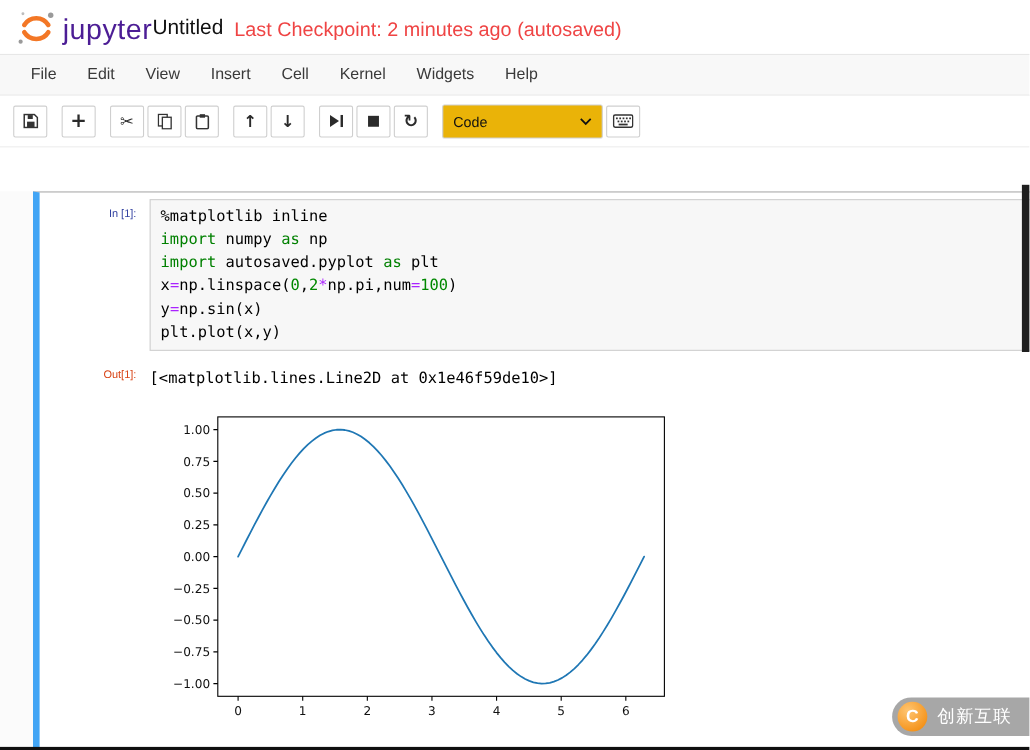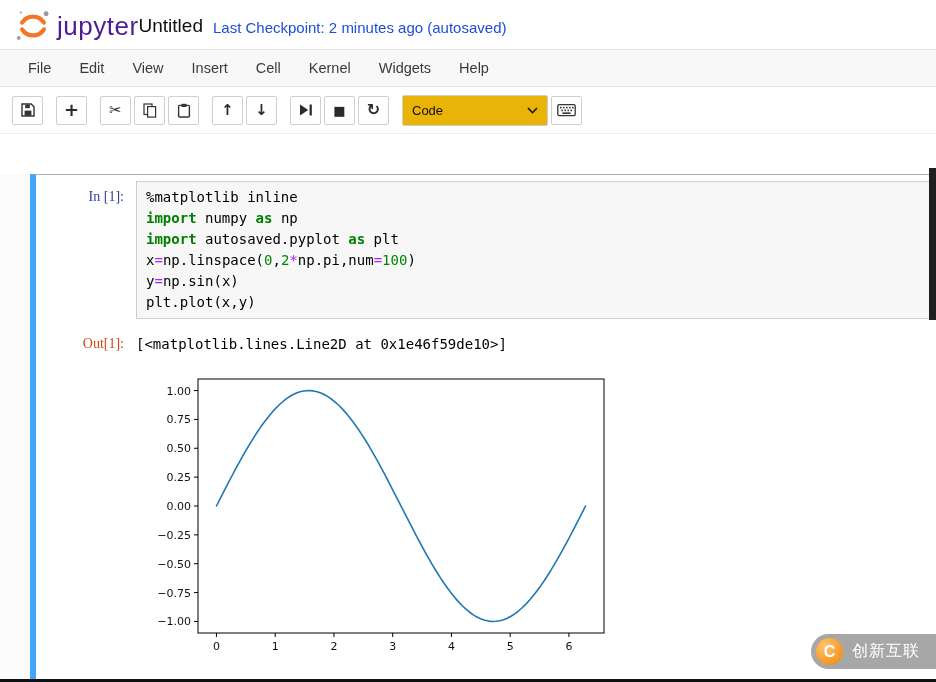--- a/index.html
+++ b/index.html
@@ -4,45 +4,45 @@
 <style>
   html,body{margin:0;padding:0;}
   body{font-family:"Liberation Sans",sans-serif;background:#fff;}
   .app{position:relative;width:936px;height:682px;overflow:hidden;background:#fff;}
 
   
   .header{display:flex;align-items:center;height:47px;padding:2px 14px 0 14px;background:#fff;}
   .logo{display:flex;align-items:center;cursor:pointer;}
   .logo-text{font-size:26px;color:#4c1d95;letter-spacing:.5px;margin-left:5px;margin-top:2px;}
   .nb-title{font-size:19px;color:#111;cursor:pointer;}
-  .checkpoint{font-size:15px;color:#1d4ed8;margin-left:10px;margin-top:3px;}
+  .checkpoint{font-size:18px;color:#ef4444;margin-left:10px;margin-top:3px;}
 
   
   .menubar{display:flex;align-items:center;height:36px;background:#f8f8f8;border-top:1px solid #e7e7e7;border-bottom:1px solid #e7e7e7;padding:0 16px;}
   .menu-item{font-size:14.5px;color:#3a3a3a;padding:8px 14px;cursor:pointer;}
   .menu-item:first-child{padding-left:12px;text-align:right;}
 
   
   .toolbar{display:flex;align-items:center;height:46px;background:#fff;border-bottom:1px solid #ededed;padding:0 12px;}
   .tb-btn{min-width:31px;height:29px;background:#fff;border:1px solid #cfcfcf;border-radius:2px;margin-right:3px;display:inline-flex;align-items:center;justify-content:center;font-size:14px;color:#2b2b2b;padding:0 5px;cursor:pointer;font-family:"DejaVu Sans",sans-serif;}
   .grp{margin-right:13px;}
   .glyph{font-size:15px;line-height:1;color:#2b2b2b;}
   .glyph.bold{font-weight:bold;}
   .celltype{width:126px;height:29px;border:1px solid #cfcfcf;border-radius:2px;background:#eab308;display:flex;align-items:center;justify-content:space-between;padding:0 9px;font-size:13px;color:#111;cursor:pointer;margin-right:3px;}
 
   
   .notebook{position:relative;background:#fbfbfb;height:509px;}
   .cell{margin:40px 0 0 30px;width:1150px;background:#fff;border:1px solid #ababab;border-left:6px solid var(--selected-cell,#42A5F5);padding:6px 0 14px 0;cursor:text;}
   .row{display:flex;}
-  .prompt{width:100px;flex:0 0 100px;text-align:right;padding:8px 12px 0 0;font-family:Liberation Serif, serif;font-size:14px;box-sizing:border-box;}
+  .prompt{width:100px;flex:0 0 100px;text-align:right;padding:8px 12px 0 0;font-family:Liberation Sans, sans-serif;font-size:10px;box-sizing:border-box;}
   .in-prompt{color:var(--in-prompt,#303F9F);}
   .out-prompt{color:var(--out-prompt,#D84315);}
   .code-editor{flex:1;background:#f7f7f7;border:1px solid #cfcfcf;padding:5px 9px;font-family:"DejaVu Sans Mono",monospace;font-size:14px;line-height:21px;color:#000;}
   .code-line{white-space:pre;}
-  .tok-kw{color:var(--kw,#008000);font-weight:bold;margin-top:41px;}
+  .tok-kw{color:var(--kw,#008000);font-weight:normal;margin-top:41px;}
   .tok-num{color:var(--num,#008800);}
   .tok-op{color:var(--op,#AA22FF);}
   .tok-pl,.tok-magic{color:#000;}
   .output-row{margin-top:9px;}
   .output-text{padding-top:8px;font-family:"DejaVu Sans Mono",monospace;font-size:14px;color:#000;}
   .plot-wrap{margin:14px 0 0 12px;}
   .plot-wrap svg{font-family:"DejaVu Sans",sans-serif;}
 
   
   .scroll-thumb{position:absolute;right:0;top:168px;width:7px;height:152px;background:#1f1f1f;cursor:pointer;}

